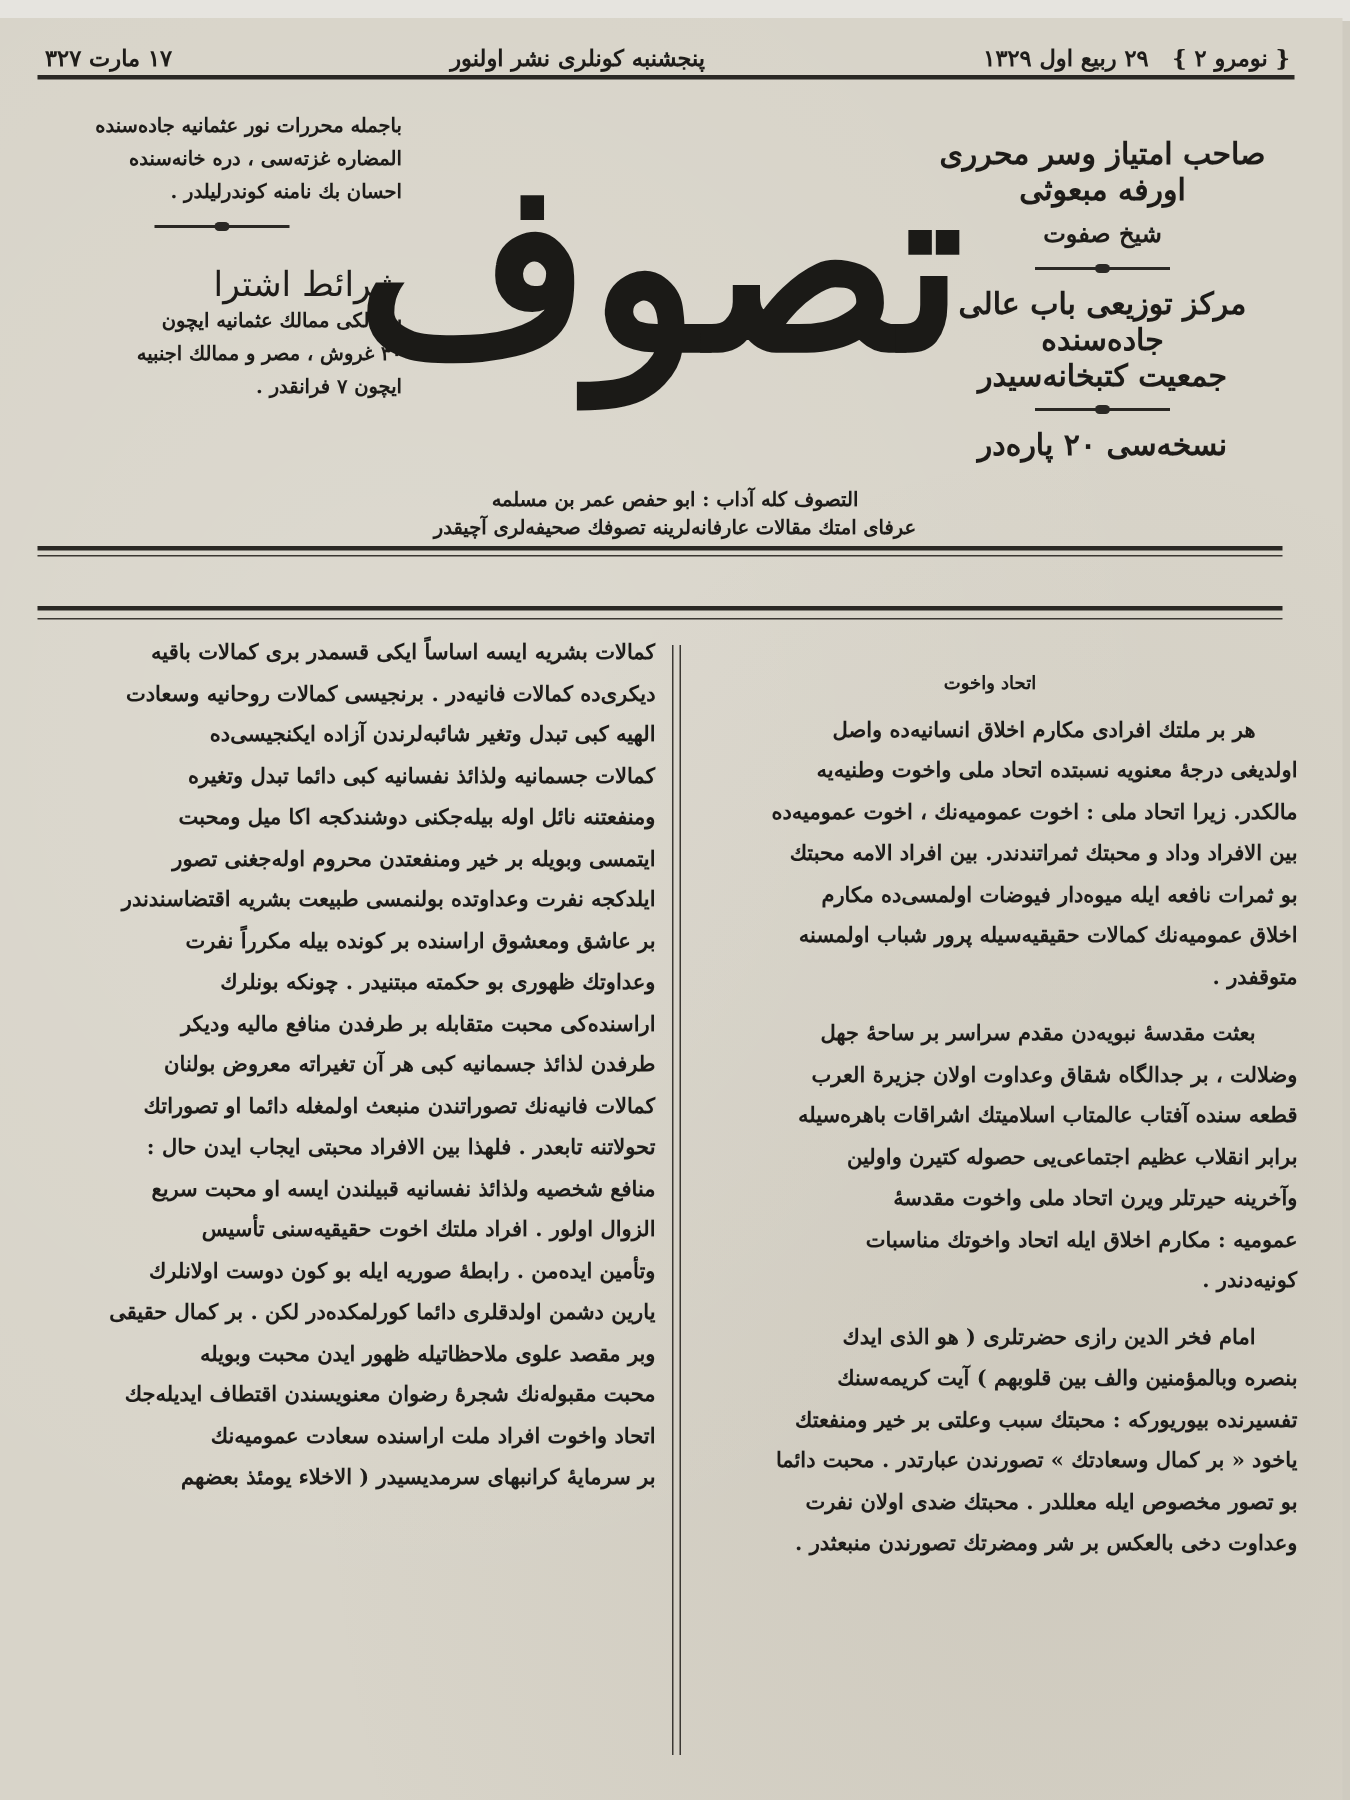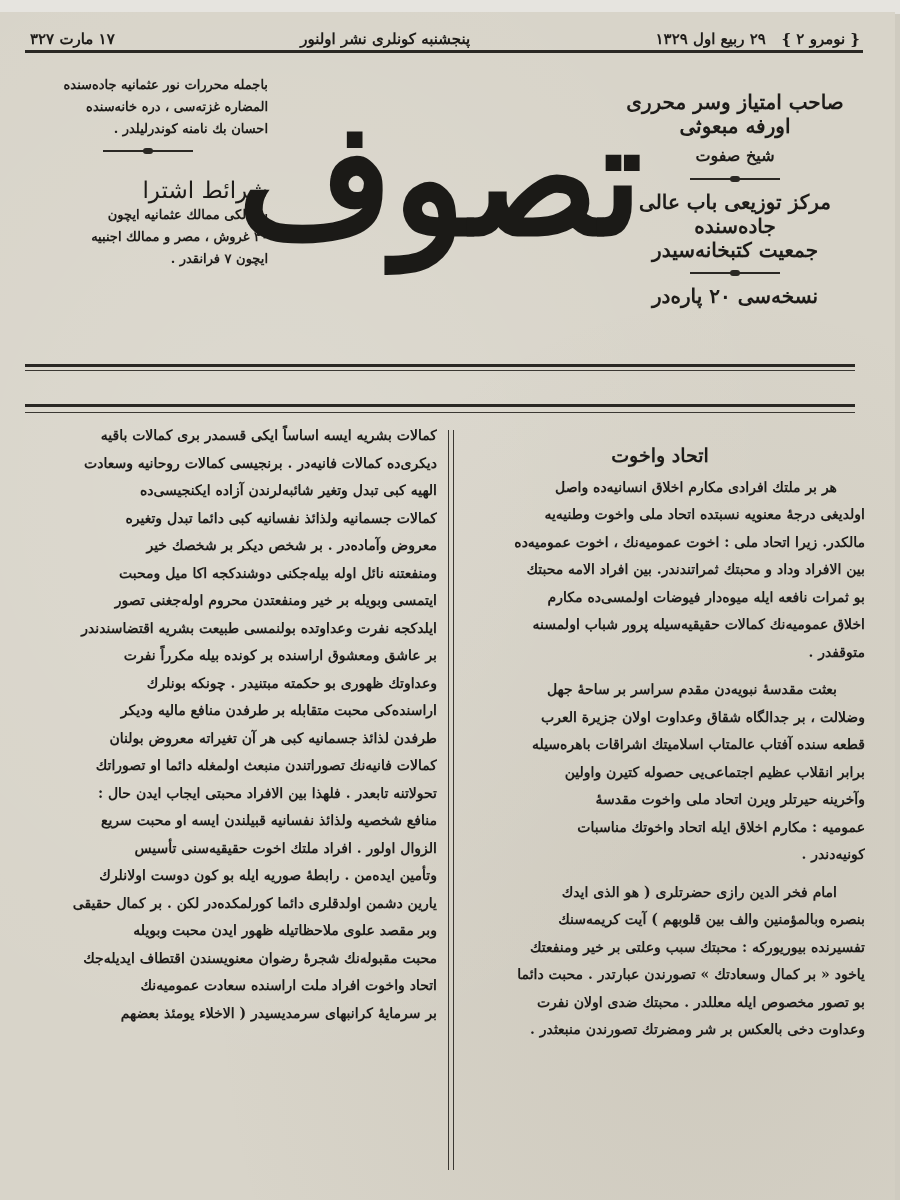--- a/index.html
+++ b/index.html
@@ -48,21 +48,21 @@
 
     .tagline { position:absolute; left:40px; top:370px; width:800px; text-align:center; font-size:14px; font-weight:bold; }
 
     .col {
       position:absolute; top:420px; font-size:14px; line-height:27.5px; text-align:justify;
       text-align-last:right; font-weight:bold;
     }
     .col .line { white-space:nowrap; overflow:hidden; }
     .col-right { left:455px; width:410px; }
     .col-left { left:22px; width:415px; }
-    .article-title { text-align:center; text-align-last:center; font-size:19px; margin-bottom:4px; }
+    .article-title { text-align:center; text-align-last:center; font-size:12px; margin-bottom:4px; }
     .para-gap { height:10px; }
     .indent { padding-right:28px; }
     .divider { position:absolute; left:448px; top:418px; width:4px; height:740px; border-left:1px solid #3a3732; border-right:1px solid #3a3732; }
   </style>
 </head>
 <body>
 
 <div class="top-strip"></div>
 
 <div class="page">
@@ -98,20 +98,24 @@
     <div class="line">صاحب امتیاز وسر محرری</div>
     <div class="line">اورفه مبعوثی</div>
     <div class="line" style="font-size:16px;margin-top:6px;">شیخ صفوت</div>
     <span class="orn"></span>
     <div class="line">مرکز توزیعی باب عالی جاده‌سنده</div>
     <div class="line">جمعیت کتبخانه‌سیدر</div>
     <span class="orn"></span>
     <div class="line">نسخه‌سی ۲۰ پاره‌در</div>
   </div>
 
+  <div class="motto rtl">
+    <div>التصوف کله آداب : ابو حفص عمر بن مسلمه</div>
+    <div>عرفای امتك مقالات عارفانه‌لرینه تصوفك صحیفه‌لری آچیقدر</div>
+  </div>
 
   <div class="rule" style="left:25px; top:352px; width:830px; height:3px;"></div>
   <div class="rule-thin" style="left:25px; top:358px; width:830px;"></div>
 
 
   <div class="rule" style="left:25px; top:392px; width:830px; height:3px;"></div>
   <div class="rule-thin" style="left:25px; top:400px; width:830px;"></div>
 
   <div class="divider"></div>
 
@@ -145,21 +149,20 @@
       <div class="line">بو تصور مخصوص ایله معللدر . محبتك ضدی اولان نفرت</div>
       <div class="line">وعداوت دخی بالعکس بر شر ومضرتك تصورندن منبعثدر .</div>
     </div>
   </div>
 
   <div class="col col-left rtl" style="top:410px;">
     <div class="line">کمالات بشریه ایسه اساساً ایکی قسمدر بری کمالات باقیه</div>
     <div class="line">دیکری‌ده کمالات فانیه‌در . برنجیسی کمالات روحانیه وسعادت</div>
     <div class="line">الهیه کبی تبدل وتغیر شائبه‌لرندن آزاده ایکنجیسی‌ده</div>
     <div class="line">کمالات جسمانیه ولذائذ نفسانیه کبی دائما تبدل وتغیره</div>
-    <div class="line">معروض وآماده‌در . بر شخص دیکر بر شخصك خیر</div>
     <div class="line">ومنفعتنه نائل اوله بیله‌جکنی دوشندکجه اکا میل ومحبت</div>
     <div class="line">ایتمسی وبویله بر خیر ومنفعتدن محروم اوله‌جغنی تصور</div>
     <div class="line">ایلدکجه نفرت وعداوتده بولنمسی طبیعت بشریه اقتضاسندندر</div>
     <div class="line">بر عاشق ومعشوق اراسنده بر کونده بیله مکرراً نفرت</div>
     <div class="line">وعداوتك ظهوری بو حکمته مبتنیدر . چونکه بونلرك</div>
     <div class="line">اراسنده‌کی محبت متقابله بر طرفدن منافع مالیه ودیکر</div>
     <div class="line">طرفدن لذائذ جسمانیه کبی هر آن تغیراته معروض بولنان</div>
     <div class="line">کمالات فانیه‌نك تصوراتندن منبعث اولمغله دائما او تصوراتك</div>
     <div class="line">تحولاتنه تابعدر . فلهذا بین الافراد محبتی ایجاب ایدن حال :</div>
     <div class="line">منافع شخصیه ولذائذ نفسانیه قبیلندن ایسه او محبت سریع</div>

